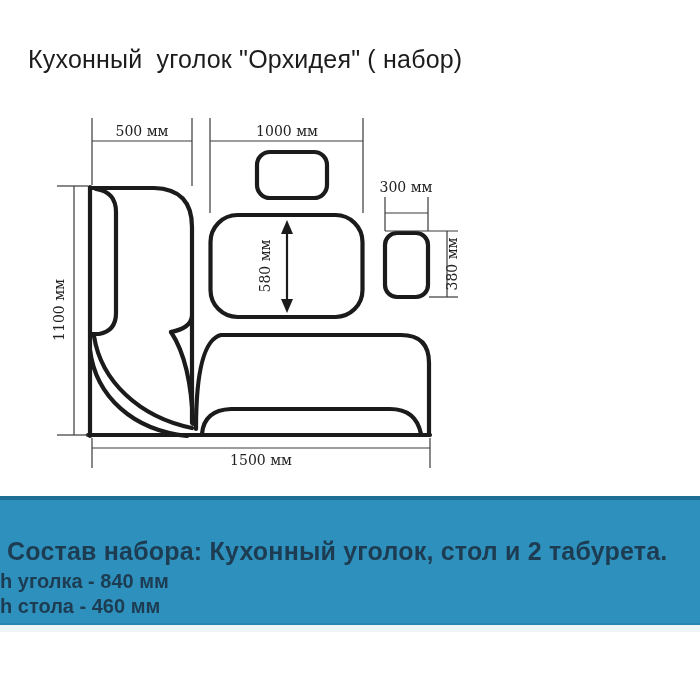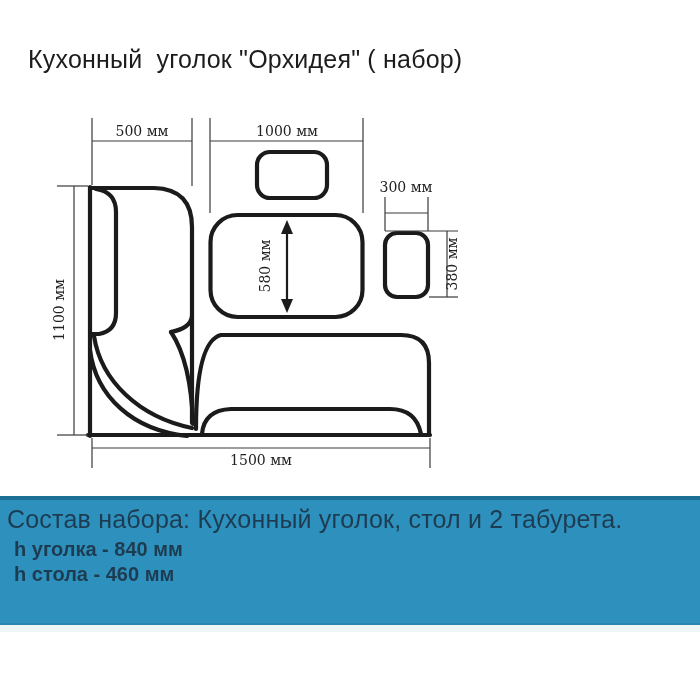--- a/index.html
+++ b/index.html
@@ -64,27 +64,27 @@
     position: absolute;
     left: 0;
     top: 625px;
     width: 700px;
     height: 7px;
     background: #eef5f7;
   }
   .info-heading {
     padding: 5px 6px 3px 7px;
     font-size: 25px;
-    font-weight: 400;
+    font-weight: 700;
     letter-spacing: 0.2px;
     color: #1d3c52;
     white-space: nowrap;
+    margin-top: 32px;
   }
   .spec-line {
-    margin-left: 14px;
     font-size: 20px;
     font-weight: 600;
     line-height: 25px;
     color: #1d3c52;
     white-space: nowrap;
   }
 </style>
 </head>
 <body>
 

